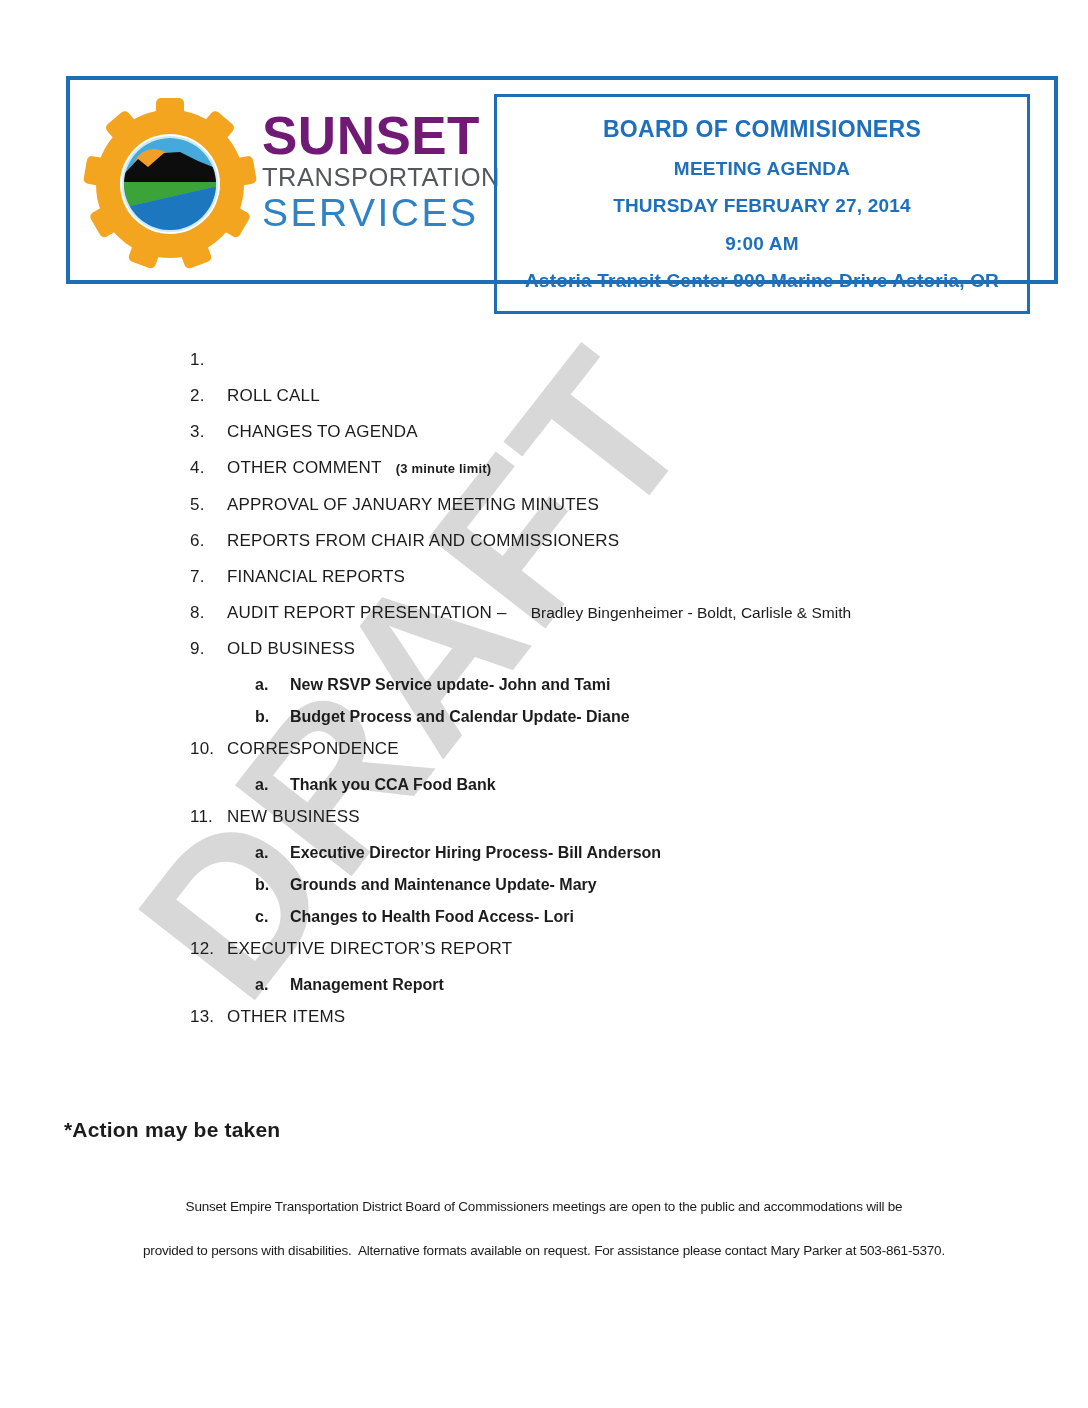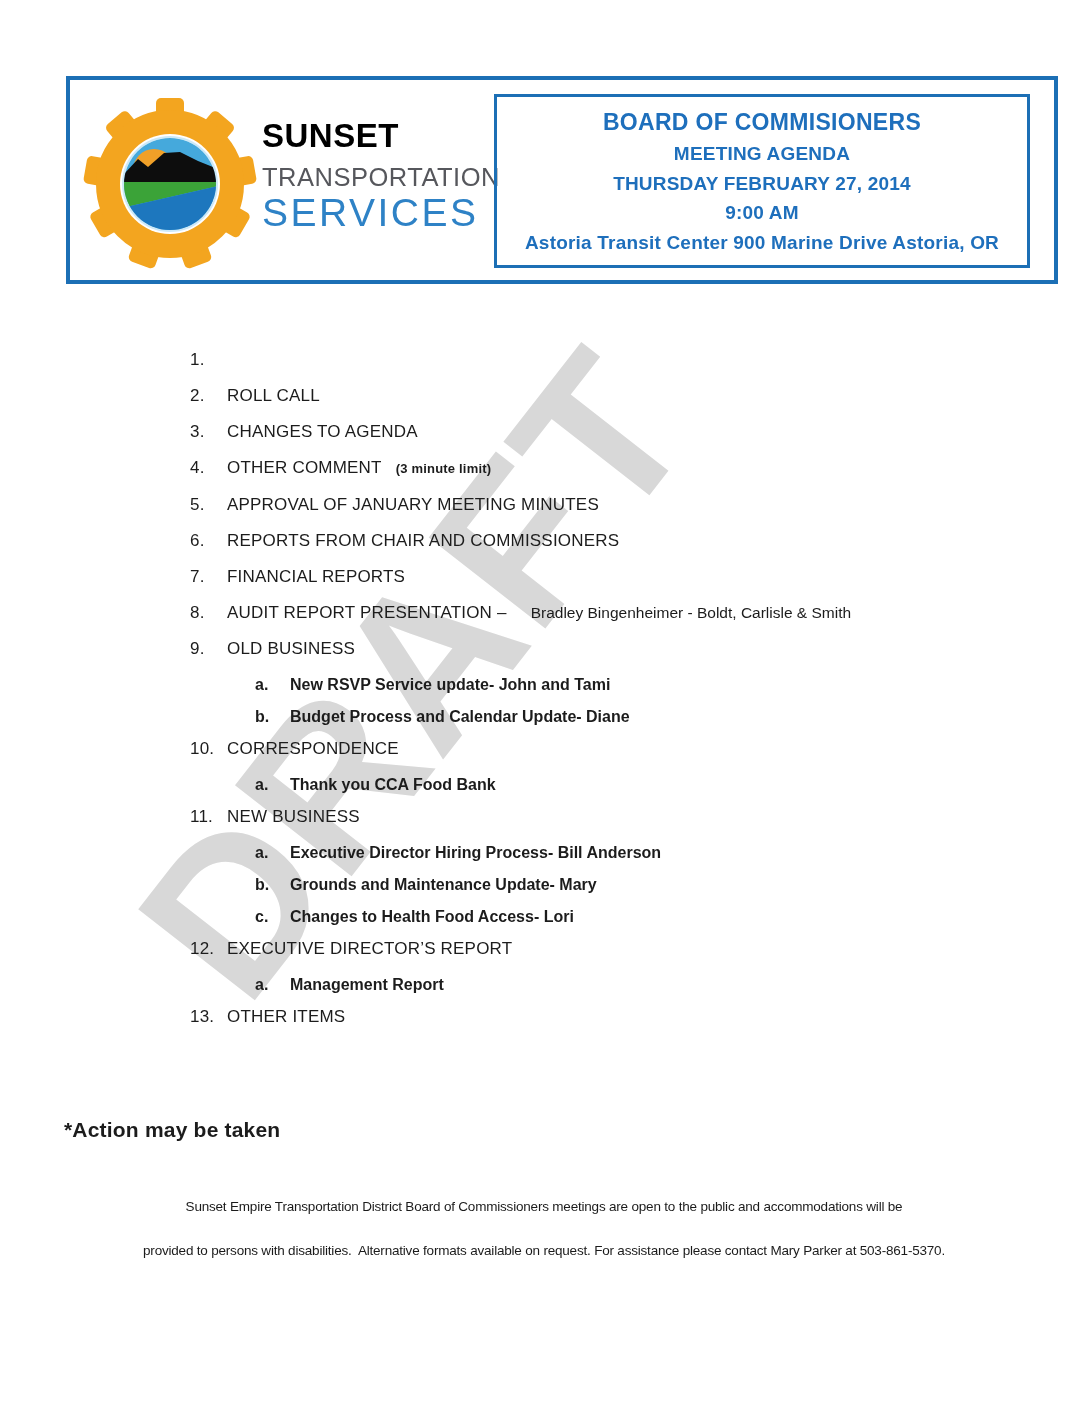--- a/index.html
+++ b/index.html
@@ -29,35 +29,35 @@
     position: absolute;
     left: 12px; top: 10px;
     width: 176px; height: 184px;
   }
   .brand {
     position: absolute;
     left: 192px; top: 30px;
     line-height: 1;
   }
   .brand-sunset {
-    font-size: 33px; font-weight: 700;
-    color: #000000; line-height: 52px; letter-spacing: 0.5px;
+    font-size: 53px; font-weight: 700;
+    color: #701a75; line-height: 52px; letter-spacing: 0.5px;
   }
   .brand-transportation {
     font-size: 25.5px; font-weight: 400;
     color: #56575C; line-height: 30px; letter-spacing: 0.5px;
   }
   .brand-services {
     font-size: 39px; font-weight: 400;
     color: #2E82C6; line-height: 42px; letter-spacing: 2.5px;
   }
   .meeting-box {
     position: absolute;
     left: 424px; top: 14px;
-    width: 536px; height: 174px;
+    width: 536px; height: 220px;
     border: 3px solid #1C6FB5;
     box-sizing: border-box;
     color: #1E6FBC;
     font-weight: 700;
     text-align: center;
     display: flex; flex-direction: column;
     justify-content: space-evenly;
     padding: 4px 6px;
   }
   .mb-title { font-size: 23px; letter-spacing: 0.3px; }

